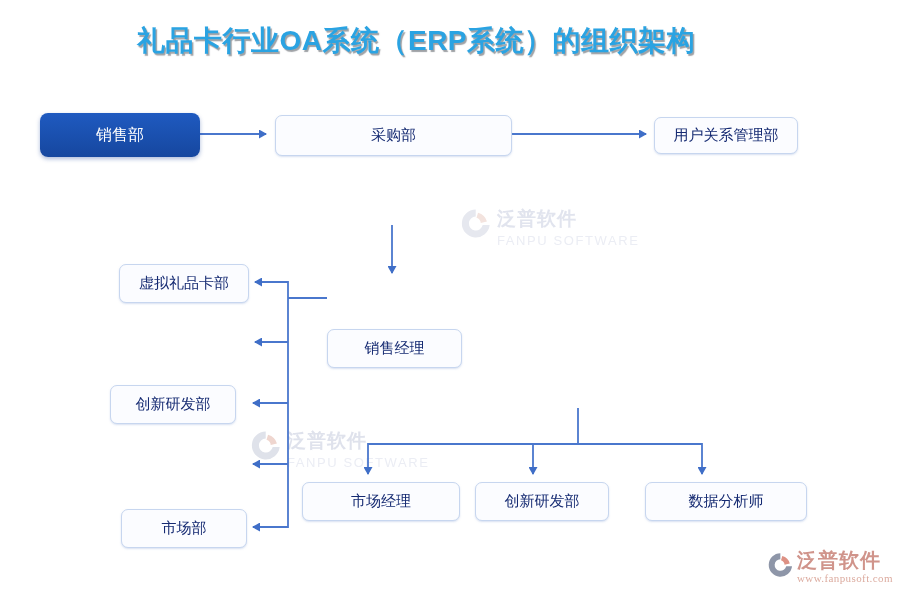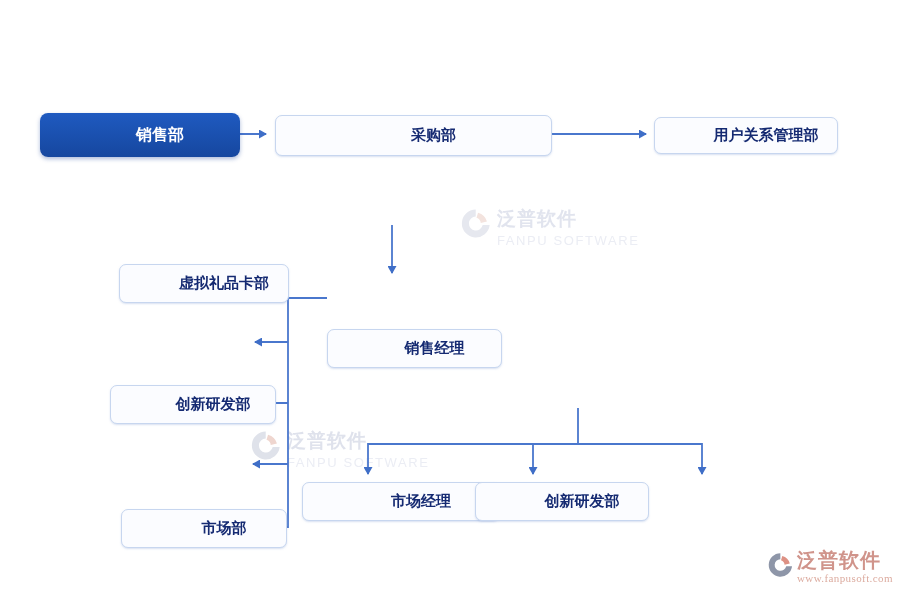--- a/index.html
+++ b/index.html
@@ -15,21 +15,21 @@
     letter-spacing:0.5px;
   }
   
   .connectors{position:absolute;top:0;left:0;z-index:2;}
   .connectors line{stroke:#4a77cd;stroke-width:1.8;}
   
   .node{
     position:absolute;z-index:3;display:flex;align-items:center;justify-content:center;
     background:#fbfcff;border:1px solid #c7d6ef;border-radius:7px;
     box-shadow:0 1px 2px rgba(140,165,215,0.35);
-    font-size:15px;font-weight:bold;color:#152a72;white-space:nowrap;padding-left:40px;
+    font-size:15px;font-weight:normal;color:#152a72;white-space:nowrap;
   }
   .node.primary{
     background:linear-gradient(#1f5ac0,#16479f);border:none;border-radius:8px;
     color:#ffffff;font-size:16px;box-shadow:0 2px 4px rgba(20,60,150,0.35);
   }
   #n-sales{left:40px;top:113px;width:160px;height:44px;}
   #n-purchasing{left:275px;top:115px;width:235px;height:39px;}
   #n-user-rel{left:654px;top:117px;width:142px;height:35px;}
   #n-sales-mgr{left:327px;top:281px;width:133px;height:37px;margin-top:48px;}
   #n-virtual{left:119px;top:264px;width:128px;height:37px;text-align:right;}
@@ -56,20 +56,21 @@
   }
   .footer-logo .fl-icon{width:26px;height:26px;margin-top:2px;}
   .footer-logo .fl-cn{font-size:20px;font-weight:bold;color:#d0948b;letter-spacing:1px;line-height:20px;}
   .footer-logo .fl-url{font-size:11px;color:#dcab9f;letter-spacing:0.4px;margin-top:2px;font-family:"Liberation Serif","DejaVu Serif",serif;}
 </style>
 </head>
 <body>
 
 <div class="canvas">
 
+  <h1 class="title">礼品卡行业OA系统（ERP系统）的组织架构</h1>
 
   <div class="watermark" id="wm-center">
     <svg class="wm-icon" viewBox="0 0 40 40">
       <path d="M19 2 A18 18 0 1 0 37 22 L28 22 A9 9 0 1 1 19 11 Z" fill="#e6e8ef"></path>
       <path d="M22 6 A16 16 0 0 1 33.5 17.5 L25.5 19.5 A8 8 0 0 0 20 12.5 Z" fill="#f3e3de"></path>
     </svg>
     <div class="wm-text">
       <div class="wm-cn">泛普软件</div>
       <div class="wm-en">FANPU SOFTWARE</div>
     </div>
@@ -133,20 +134,23 @@
   </div>
   <div class="node" id="n-market-dept">
     <span>市场部</span>
   </div>
   <div class="node" id="n-marketing-mgr">
     <span>市场经理</span>
   </div>
   <div class="node" id="n-purchasing-mgr">
     <span>创新研发部</span>
   </div>
+  <div class="node" id="n-data-analyst">
+    <span>数据分析师</span>
+  </div>
 
   <div class="footer-logo">
     <svg class="fl-icon" viewBox="0 0 40 40">
       <path d="M19 2 A18 18 0 1 0 37 22 L28 22 A9 9 0 1 1 19 11 Z" fill="#8e96a8"></path>
       <path d="M22 6 A16 16 0 0 1 33.5 17.5 L25.5 19.5 A8 8 0 0 0 20 12.5 Z" fill="#dd9184"></path>
     </svg>
     <div>
       <div class="fl-cn">泛普软件</div>
       <div class="fl-url">www.fanpusoft.com</div>
     </div>

